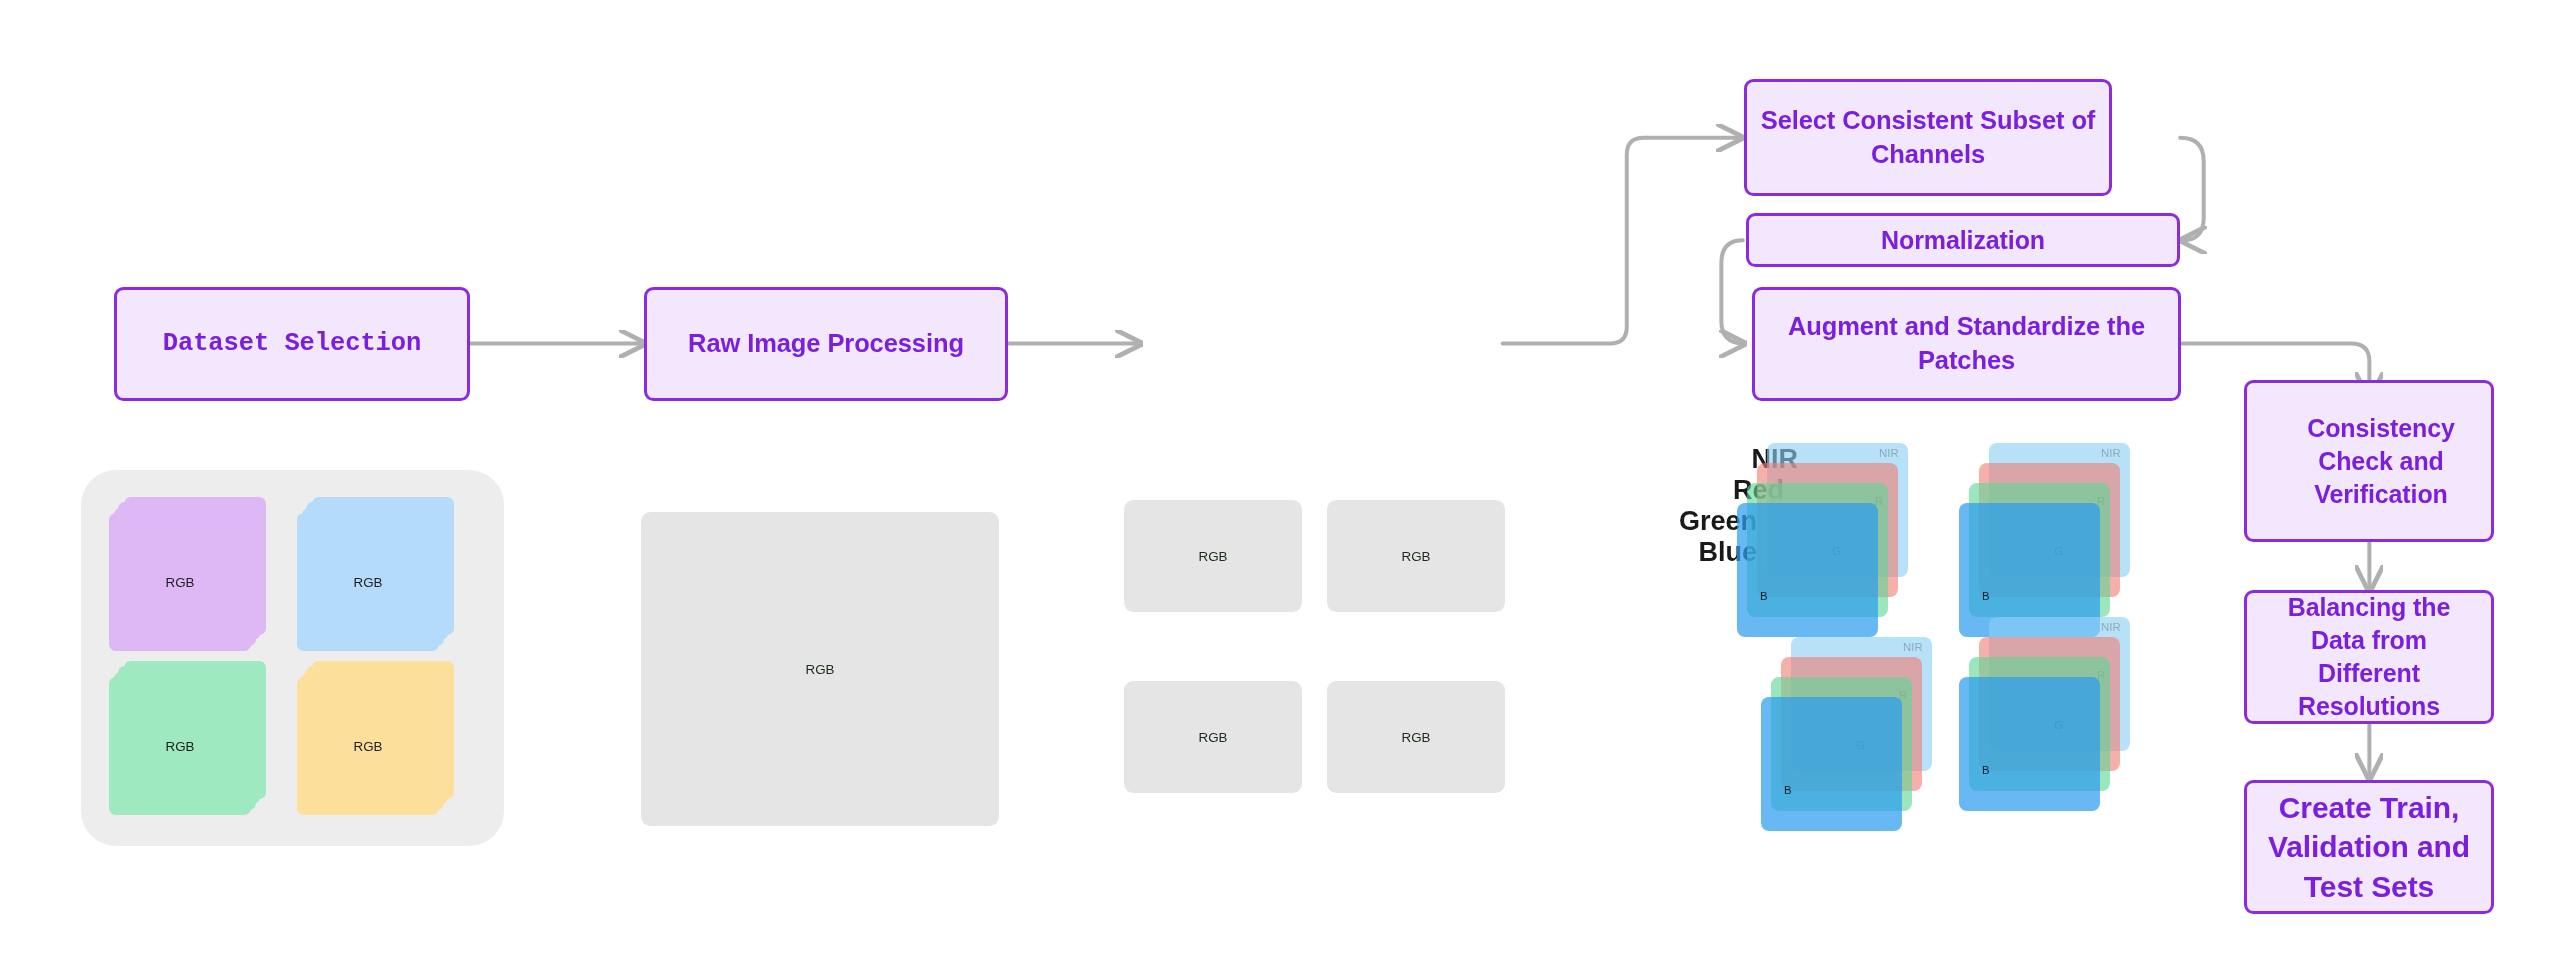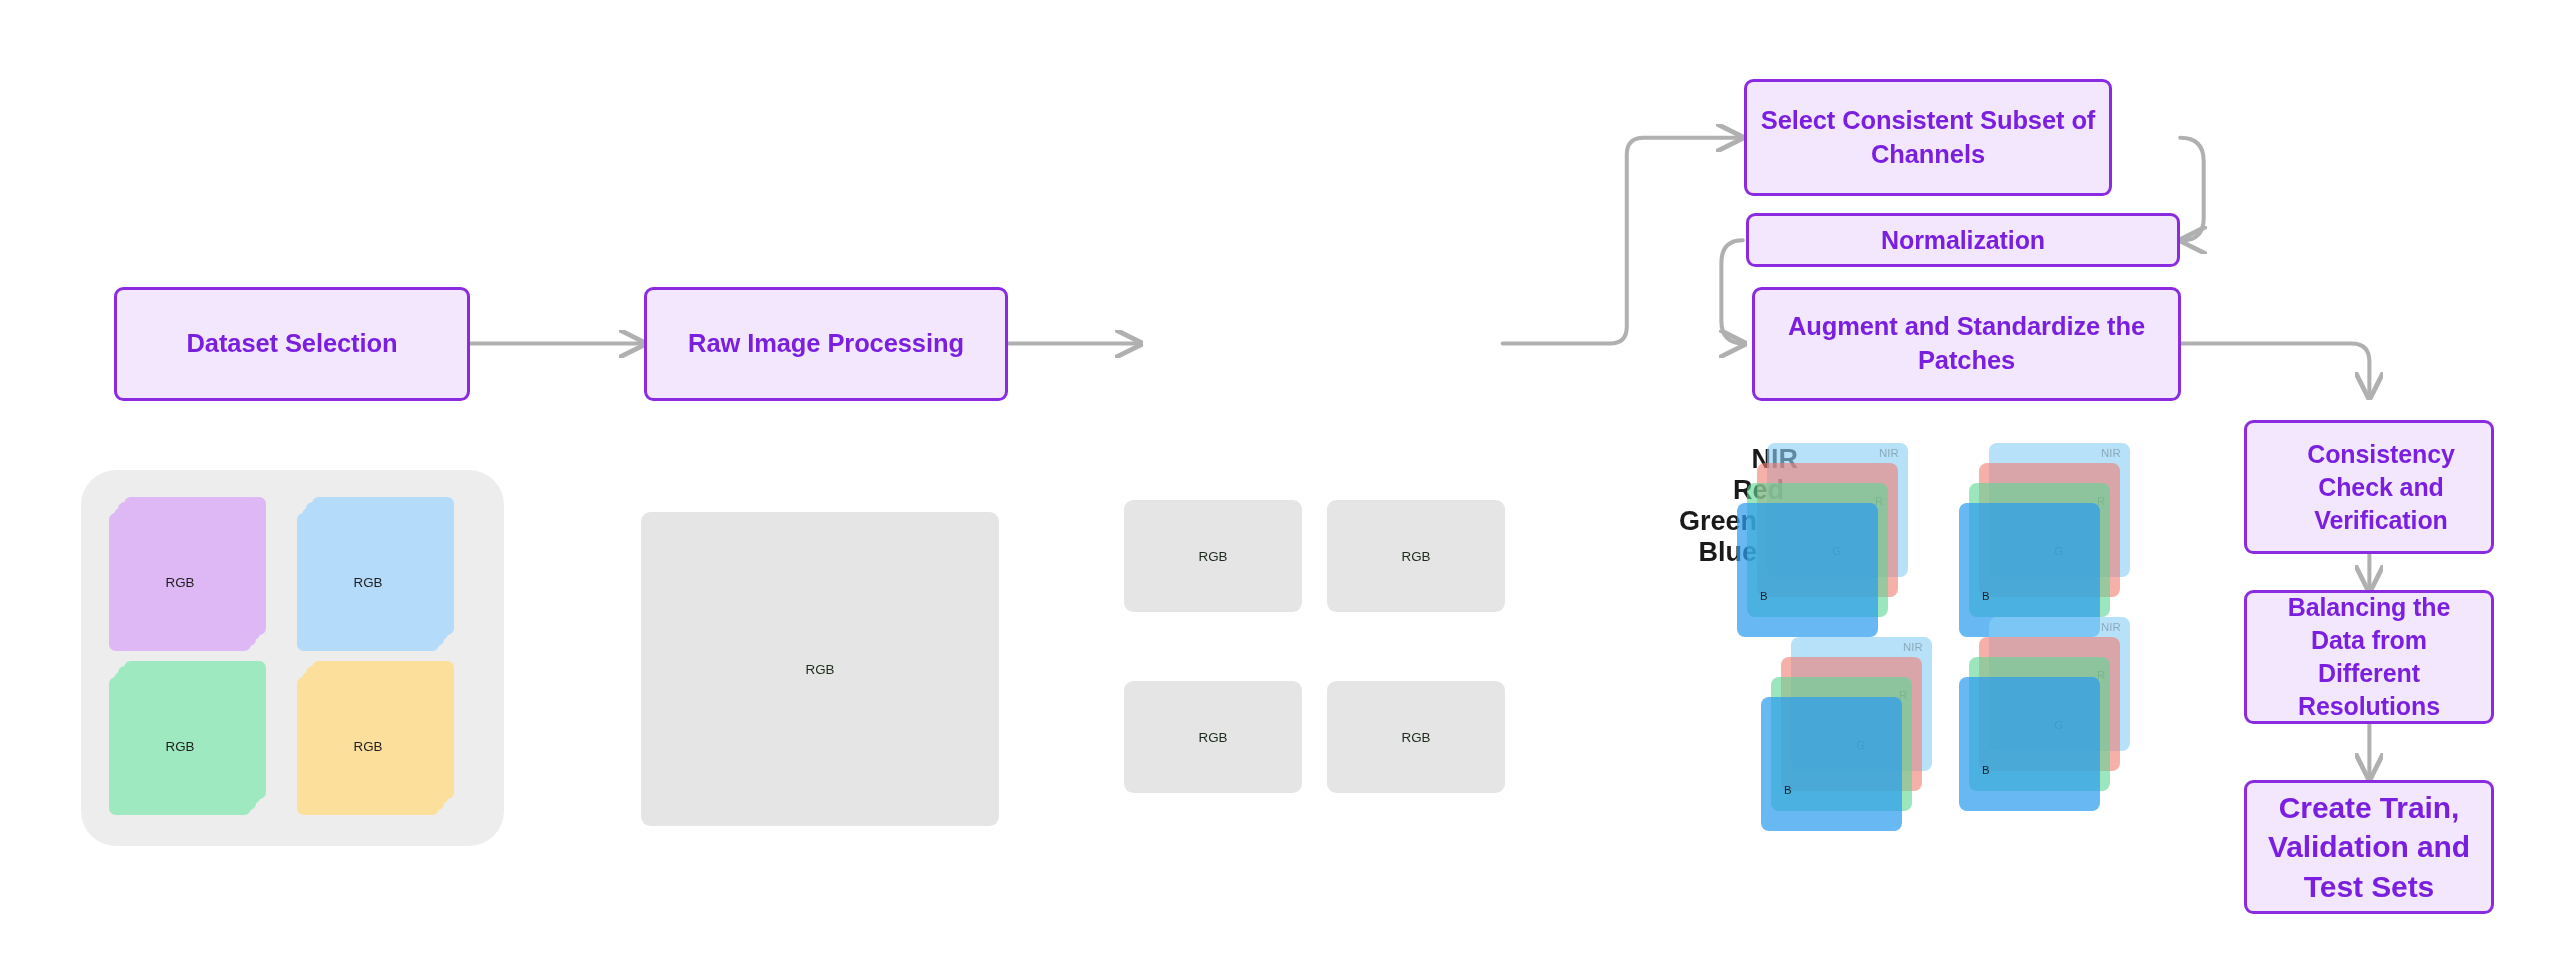--- a/index.html
+++ b/index.html
@@ -154,42 +154,42 @@
       <path d="M 2598 358 Q 2566 358 2566 392 L 2566 478 Q 2566 512 2600 512" marker-end="url(#arrow)"></path>
 
       <path d="M 3252 512 L 3505 512 Q 3532 512 3532 539 L 3532 592" marker-end="url(#arrow)"></path>
 
       <path d="M 3532 800 L 3532 880" marker-end="url(#arrow)"></path>
 
       <path d="M 3532 1080 L 3532 1160" marker-end="url(#arrow)"></path>
     </g>
   </svg>
 
-  <div class="node" style="left:114px; top:287px; width:356px; height:114px; font-size:25.5px;">
+  <div class="node" style="left:114px; top:287px; width:356px; height:114px; font-size:25.5px;font-family:Liberation Mono, monospace;">
     <span class="label">Dataset Selection</span>
   </div>
 
   <div class="node" style="left:644px; top:287px; width:364px; height:114px; font-size:25.5px;">
     <span class="label">Raw Image Processing</span>
   </div>
 
 
   <div class="node" style="left:1744px; top:79px; width:368px; height:117px; font-size:25.5px;">
     <span class="label">Select Consistent Subset of Channels</span>
   </div>
 
   <div class="node" style="left:1746px; top:213px; width:434px; height:54px; font-size:25px;">
     <span class="label">Normalization</span>
   </div>
 
   <div class="node" style="left:1752px; top:287px; width:429px; height:114px; font-size:25.5px;">
     <span class="label">Augment and Standardize the Patches</span>
   </div>
 
-  <div class="node" style="left:2244px; top:420px; width:250px; height:134px; font-size:25px;padding-left:36px;">
+  <div class="node" style="left:2244px; top:380px; width:250px; height:162px; font-size:25px;padding-left:36px;">
     <span class="label">Consistency Check and Verification</span>
   </div>
 
   <div class="node" style="left:2244px; top:590px; width:250px; height:134px; font-size:25px;">
     <span class="label">Balancing the Data from Different Resolutions</span>
   </div>
 
   <div class="node" style="left:2244px; top:780px; width:250px; height:134px; font-size:30px;">
     <span class="label">Create Train, Validation and Test Sets</span>
   </div>

